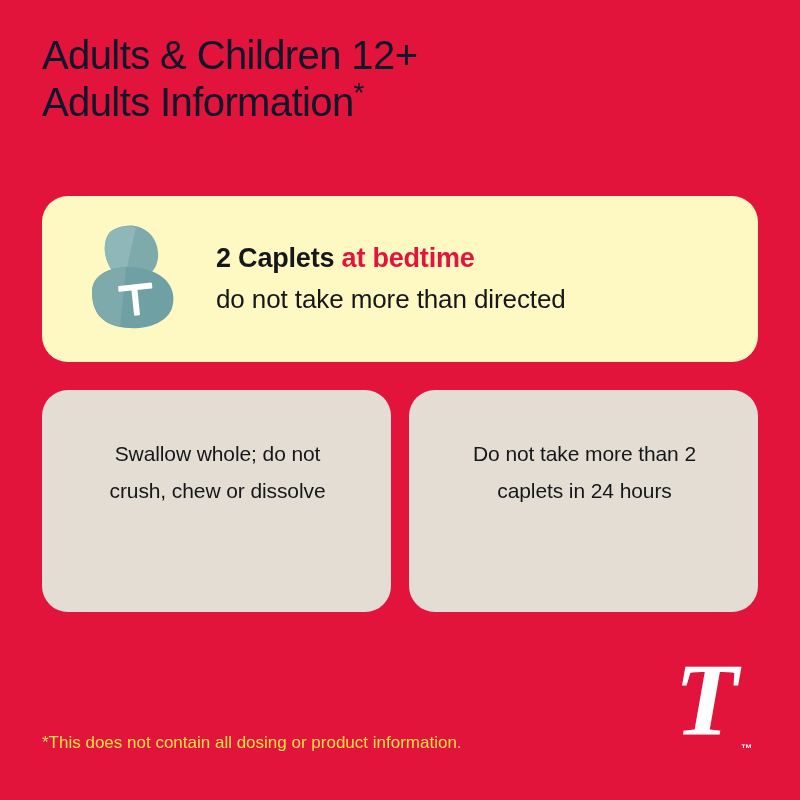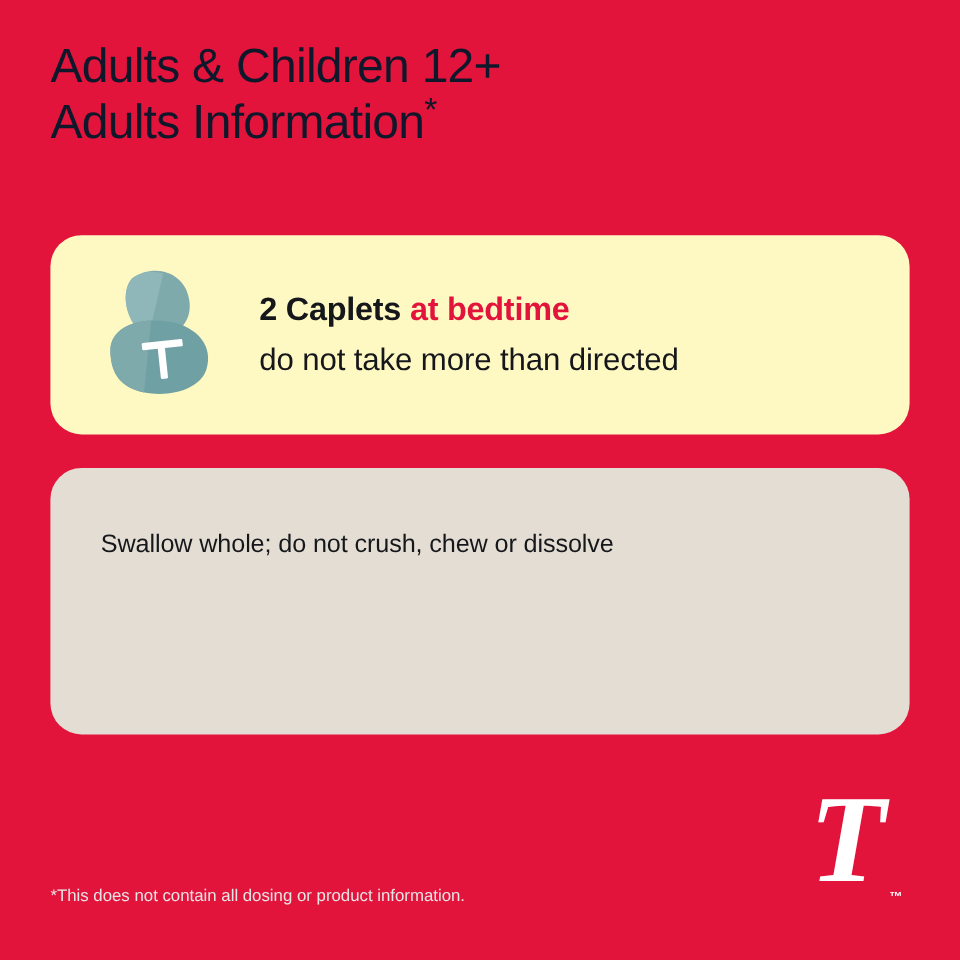--- a/index.html
+++ b/index.html
@@ -99,37 +99,38 @@
     height: 222px;
     display: flex;
     gap: 18px;
   }
   .card-sub {
     flex: 1;
     background: #E4DDD4;
     border-radius: 26px;
     box-sizing: border-box;
     padding: 46px 40px 0 42px;
+    text-align: center;
   }
   .card-sub p {
     margin: 0;
     font-size: 21px;
     line-height: 1.75;
     color: #15171A;
     letter-spacing: -0.1px;
   }
 
   
   .footnote {
     position: absolute;
     left: 42px;
     bottom: 42px;
     width: 560px;
-    color: #e5e5e5;
-    font-size: 14px;
+    color: #fde047;
+    font-size: 17px;
     line-height: 1.75;
   }
   .footnote span {
     display: block;
   }
 
   
   .logo {
     position: absolute;
     right: 48px;
@@ -187,20 +188,23 @@
     <div class="dose-text">
       <div class="dose-line1"><span>2 Caplets </span><span class="accent">at bedtime</span></div>
       <div class="dose-line2">do not take more than directed</div>
     </div>
   </div>
 
   <div class="card-row">
     <div class="card-sub">
       <p>Swallow whole; do not crush, chew or dissolve</p>
     </div>
+    <div class="card-sub">
+      <p>Do not take more than 2 caplets in 24 hours</p>
+    </div>
   </div>
 
   <div class="footnote">
     <span>*This does not contain all dosing or product information.</span>
   </div>
 
   <div class="logo">
     <span class="t-mark">T</span>
     <span class="tm">™</span>
   </div>

